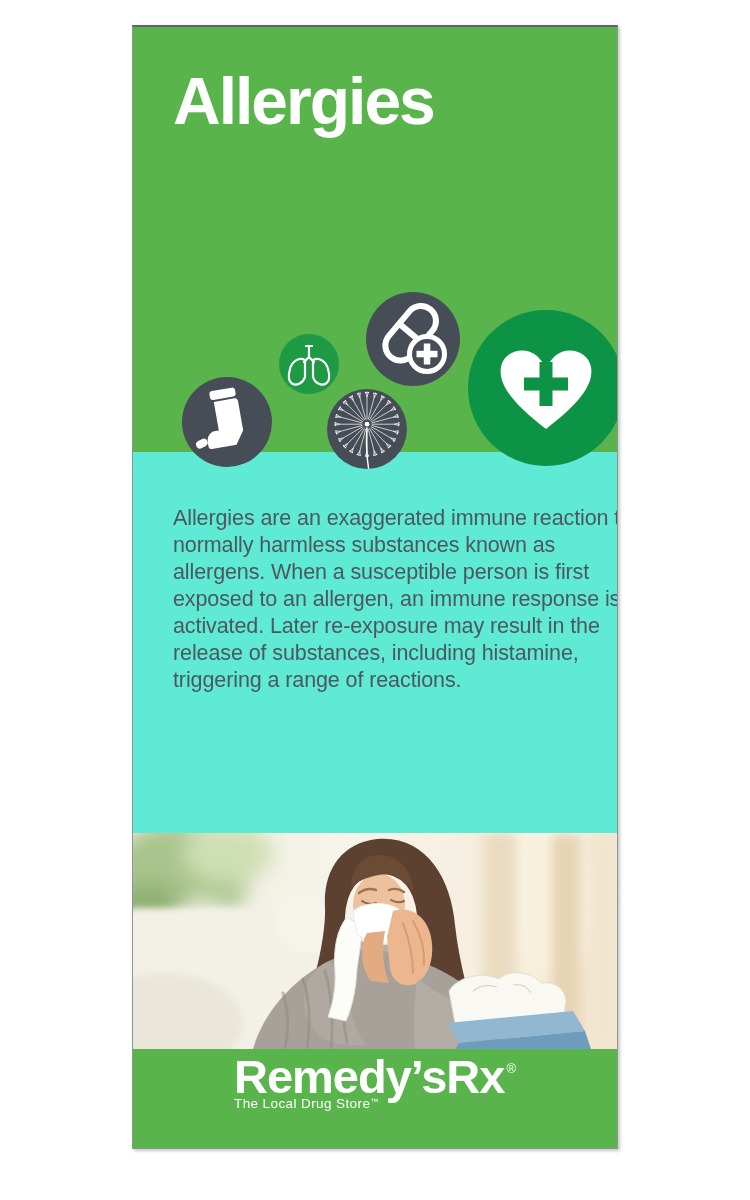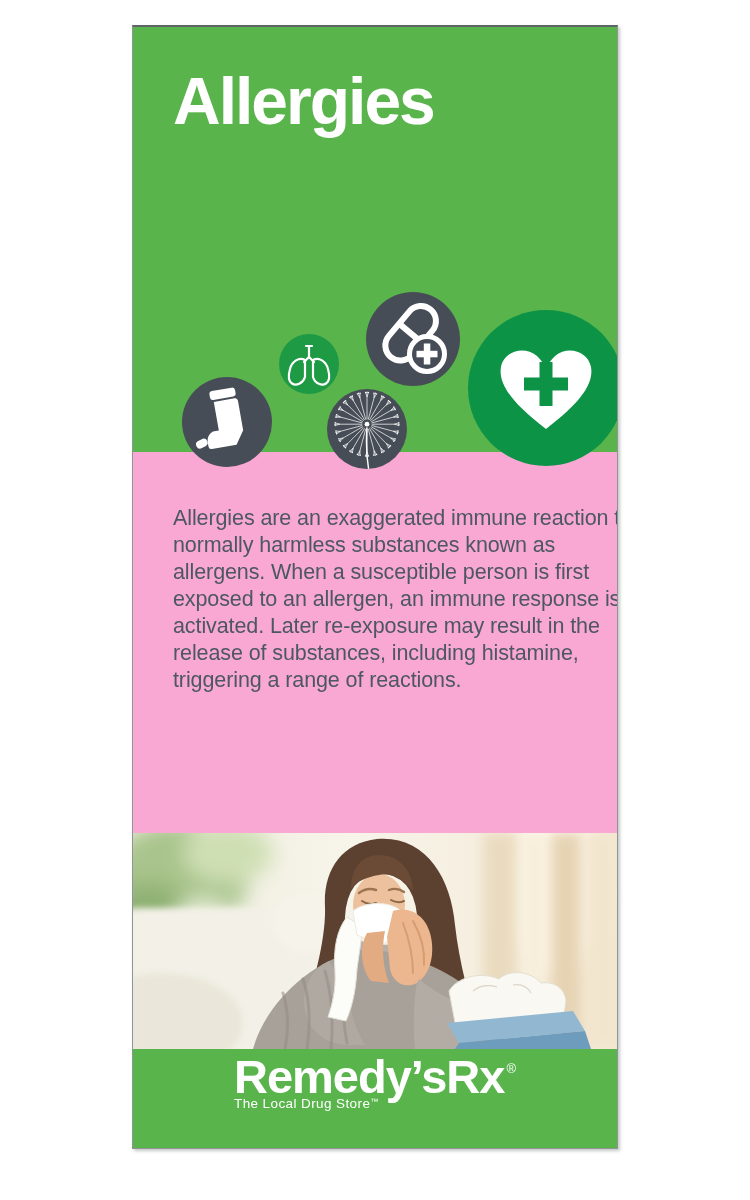--- a/index.html
+++ b/index.html
@@ -2,21 +2,21 @@
 <html style="--green_main: #58B44B; --green_dark: #0D9346; --green_mid: #1F9A44; --circle_gray: #474D56; --body_text: #4D5761; --card_background: #FFFFFF;"><head>
 <meta charset="utf-8">
 <style>
   html,body{margin:0;padding:0;}
   body{
     width:750px;height:1200px;position:relative;background:#ffffff;
     font-family:"Liberation Sans",sans-serif;overflow:hidden;
   }
   .card{
     position:absolute;left:132px;top:25px;width:486px;height:1124px;
-    background:#f9a8d4;overflow:hidden;box-sizing:border-box;
+    background:#5eead4;overflow:hidden;box-sizing:border-box;
     border:1px solid #8f9497;border-top:2px solid #5e6468;
     box-shadow:2px 2px 3px rgba(90,100,95,.35);
   }
   .header{position:absolute;left:0;top:0;right:0;height:425px;background:var(--green_main,#58B44B);}
   .title{
     position:absolute;left:40px;top:40px;margin:0;color:#fff;
     font-size:66px;font-weight:bold;letter-spacing:-2px;line-height:1.05;
   }
   .circle{position:absolute;border-radius:50%;overflow:hidden;}
   .circle svg{display:block;width:100%;height:100%;}

